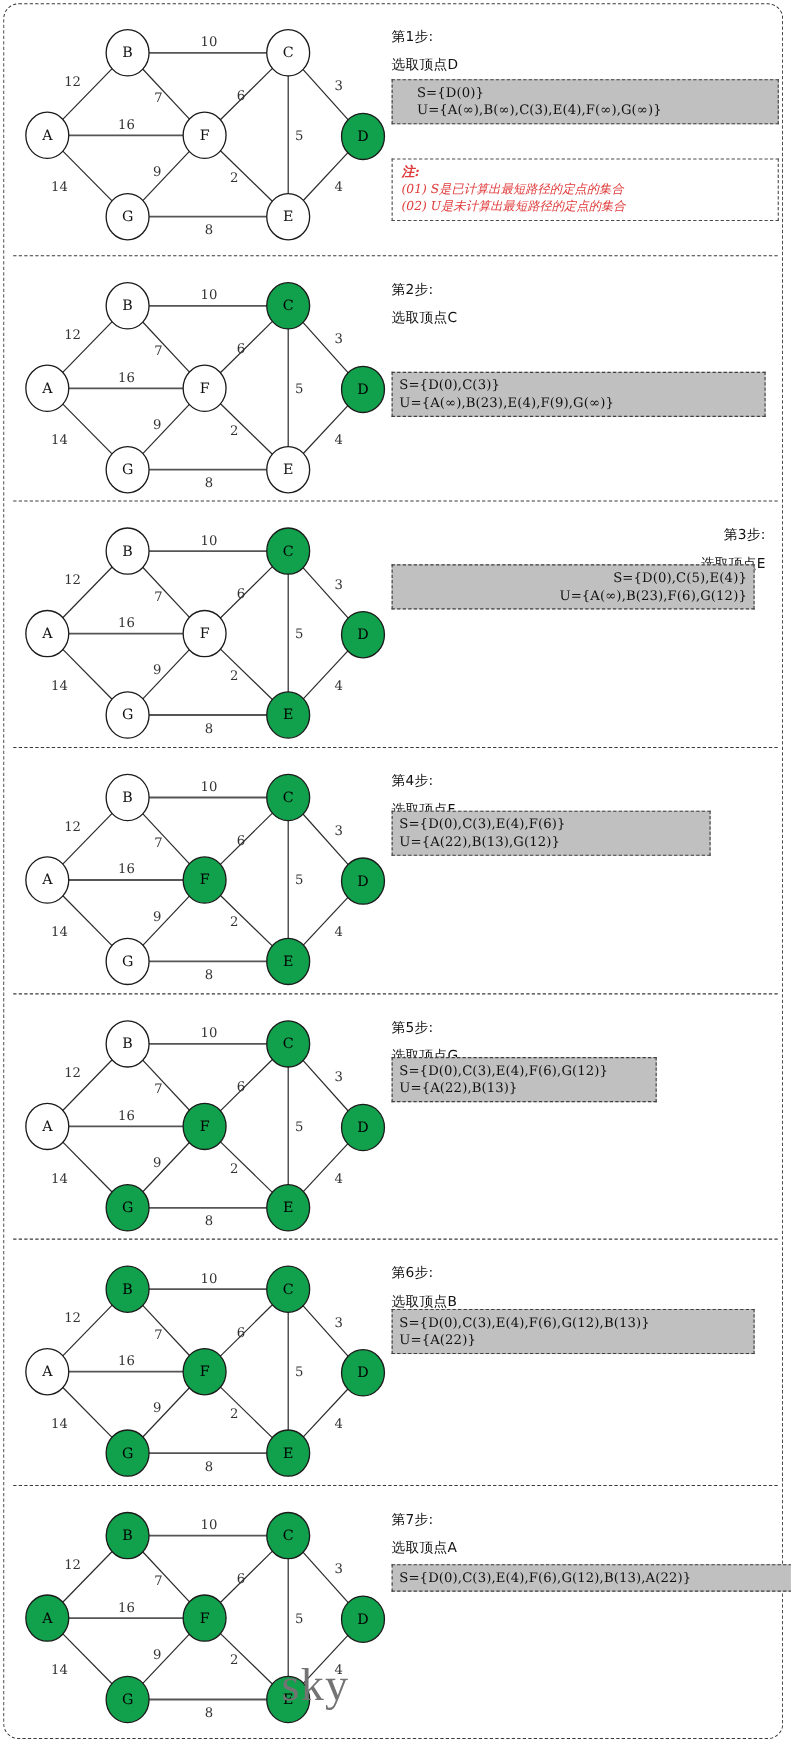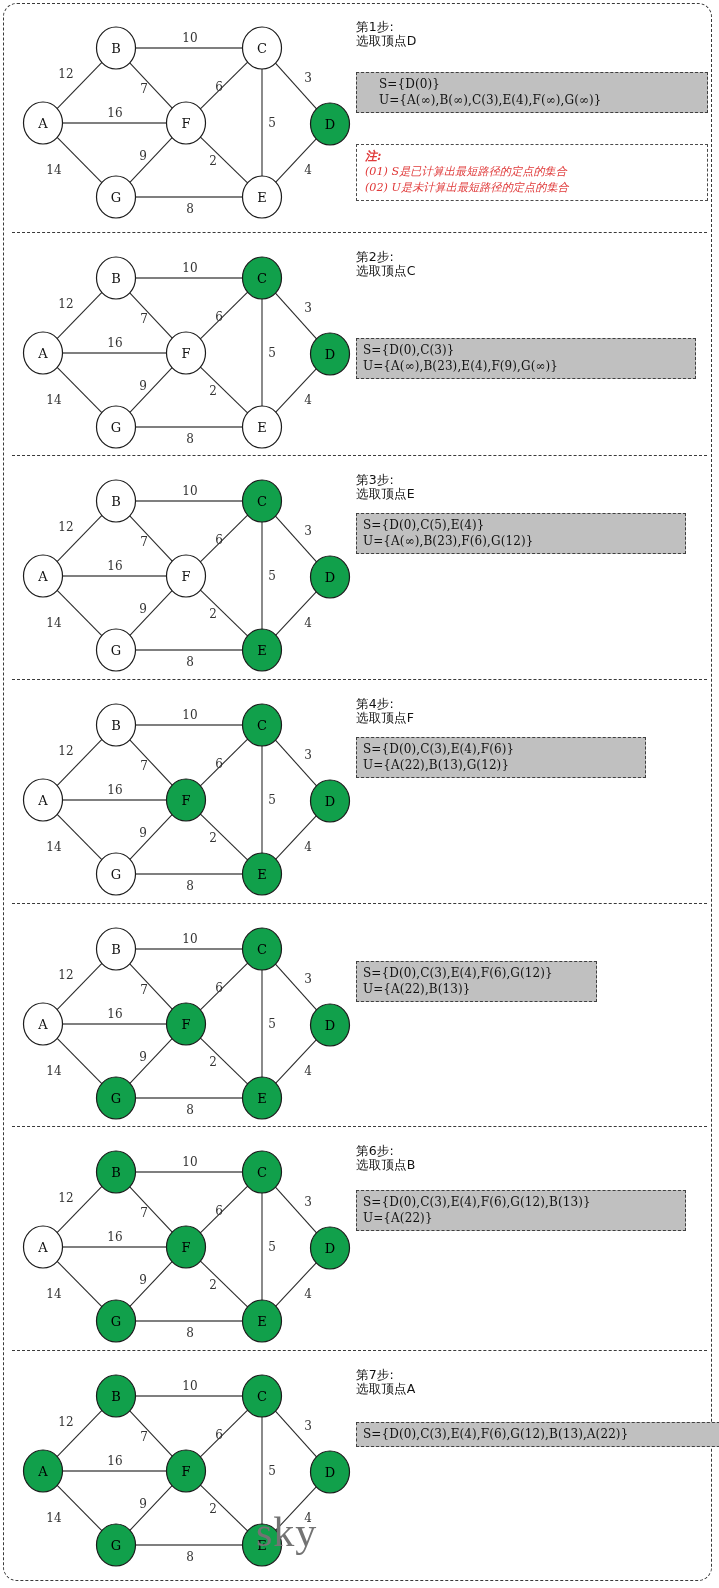--- a/index.html
+++ b/index.html
@@ -23,21 +23,21 @@
     position:absolute;left:12px;width:695px;height:0;
     border-top:1.6px dashed #3a3a3a;
   }
 
   .graph{position:absolute;left:0;top:0;width:360px;height:222px;}
   .info{position:absolute;left:356px;top:0;width:358px;height:222px;}
 
   .step-title{
     position:absolute;left:0;top:10px;width:340px;
     font-family:"DejaVu Sans", sans-serif;
-    font-size:12.5px;line-height:14px;color:#111;white-space:pre-line;
+    font-size:12.5px;line-height:26px;color:#111;white-space:pre-line;
     letter-spacing:0.2px;
   }
 
   .su-box{
     position:absolute;left:0;
     background:#c0c0c0;
     border:1.5px dashed #3f3f3f;
     box-sizing:border-box;
     padding:3px 6px 4px 6px;
     font-family:"DejaVu Serif", serif;
@@ -227,21 +227,21 @@
             <ellipse cx="330" cy="114" rx="19.5" ry="21" class="node-c node-sel" stroke="#0b7a38"></ellipse>
             <text x="330" y="114.5" class="node-label on">D</text>
             <ellipse cx="262" cy="187" rx="19.5" ry="21" class="node-c node-sel" stroke="#0b7a38"></ellipse>
             <text x="262" y="187.5" class="node-label on">E</text>
             <ellipse cx="186" cy="113" rx="19.5" ry="21" class="node-c node-plain"></ellipse>
             <text x="186" y="113.5" class="node-label">F</text>
             <ellipse cx="116" cy="187" rx="19.5" ry="21" class="node-c node-plain"></ellipse>
             <text x="116" y="187.5" class="node-label">G</text>
           </svg>
         </div>
-        <div class="info" style="top: 8px;">
+        <div class="info" style="top: 8px; text-align: right;">
           <div class="step-title">第3步:
 选取顶点E</div>
           <div class="su-box" style="top: 50px; width: 330px;"><div>S={D(0),C(5),E(4)}</div><div>U={A(∞),B(23),F(6),G(12)}</div></div>
         </div>
       </div>
       <div class="panel" style="top: 679px; height: 224px;">
         <div class="panel-divider" style="top: 0px;"></div>
         <div class="graph" style="top: 8px;">
           <svg width="360" height="222" viewBox="0 0 360 222">
             <line x1="135.5" y1="38" x2="242.5" y2="38" class="edge-thick"></line>
@@ -328,20 +328,22 @@
             <text x="330" y="114.5" class="node-label on">D</text>
             <ellipse cx="262" cy="187" rx="19.5" ry="21" class="node-c node-sel" stroke="#0b7a38"></ellipse>
             <text x="262" y="187.5" class="node-label on">E</text>
             <ellipse cx="186" cy="113" rx="19.5" ry="21" class="node-c node-sel" stroke="#0b7a38"></ellipse>
             <text x="186" y="113.5" class="node-label on">F</text>
             <ellipse cx="116" cy="187" rx="19.5" ry="21" class="node-c node-sel" stroke="#0b7a38"></ellipse>
             <text x="116" y="187.5" class="node-label on">G</text>
           </svg>
         </div>
         <div class="info" style="top: 8px;">
+          <div class="step-title">第5步:
+选取顶点G</div>
           <div class="su-box" style="top: 50px; width: 241px;"><div>S={D(0),C(3),E(4),F(6),G(12)}</div><div>U={A(22),B(13)}</div></div>
         </div>
       </div>
       <div class="panel" style="top: 1126px; height: 224px;">
         <div class="panel-divider" style="top: 0px;"></div>
         <div class="graph" style="top: 8px;">
           <svg width="360" height="222" viewBox="0 0 360 222">
             <line x1="135.5" y1="38" x2="242.5" y2="38" class="edge-thick"></line>
             <line x1="56.601008223107826" y1="99.02636141461525" x2="102.39899177689217" y2="51.97363858538475" class="edge"></line>
             <line x1="129.30520588202023" y1="52.25557773073595" x2="172.69479411797977" y2="98.74442226926405" class="edge"></line>

